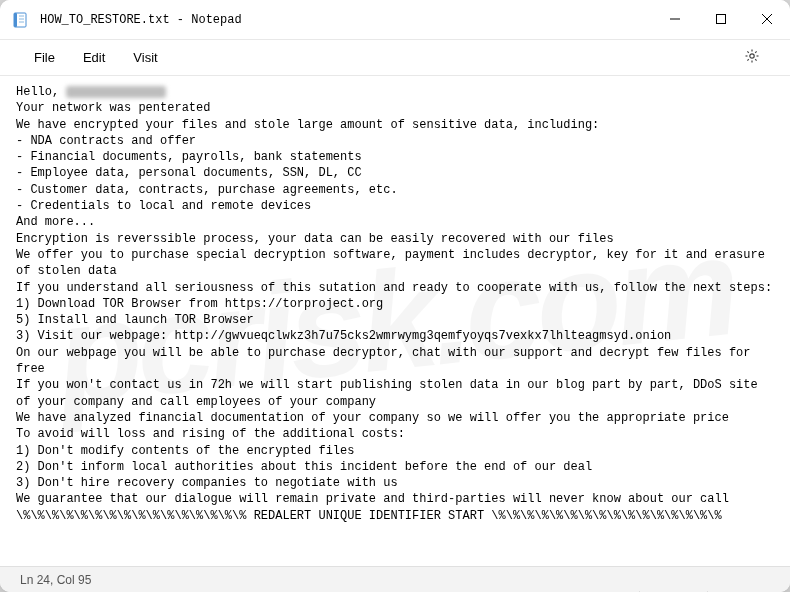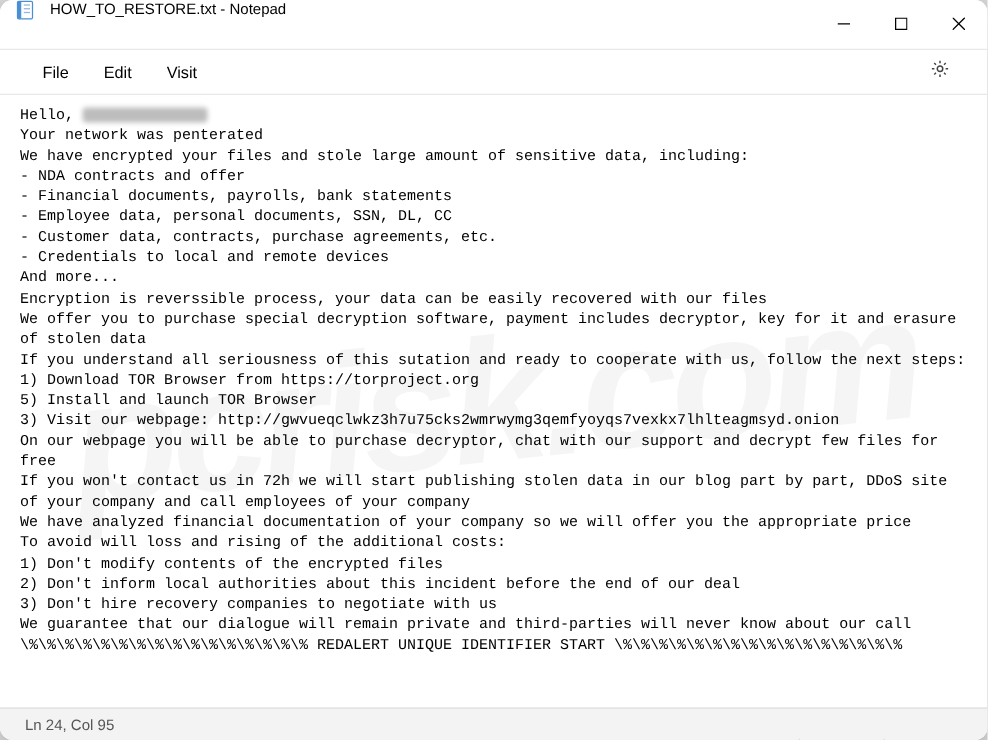--- a/index.html
+++ b/index.html
@@ -19,22 +19,24 @@
   overflow: hidden;
   box-shadow: 0 4px 20px rgba(0,0,0,0.25);
   display: flex;
   flex-direction: column;
   position: relative;
 }
 .titlebar {
   height: 40px;
   background: #ffffff;
   display: flex;
+  align-items: center;
   padding: 0 0 0 12px;
   border-bottom: 1px solid #e8e8e8;
+  font-family: Liberation Mono, monospace;
 }
 .titlebar .app-icon {
   width: 16px;
   height: 16px;
   margin-right: 12px;
   flex-shrink: 0;
 }
 .titlebar .title-text {
   font-size: 12px;
   color: #000;

